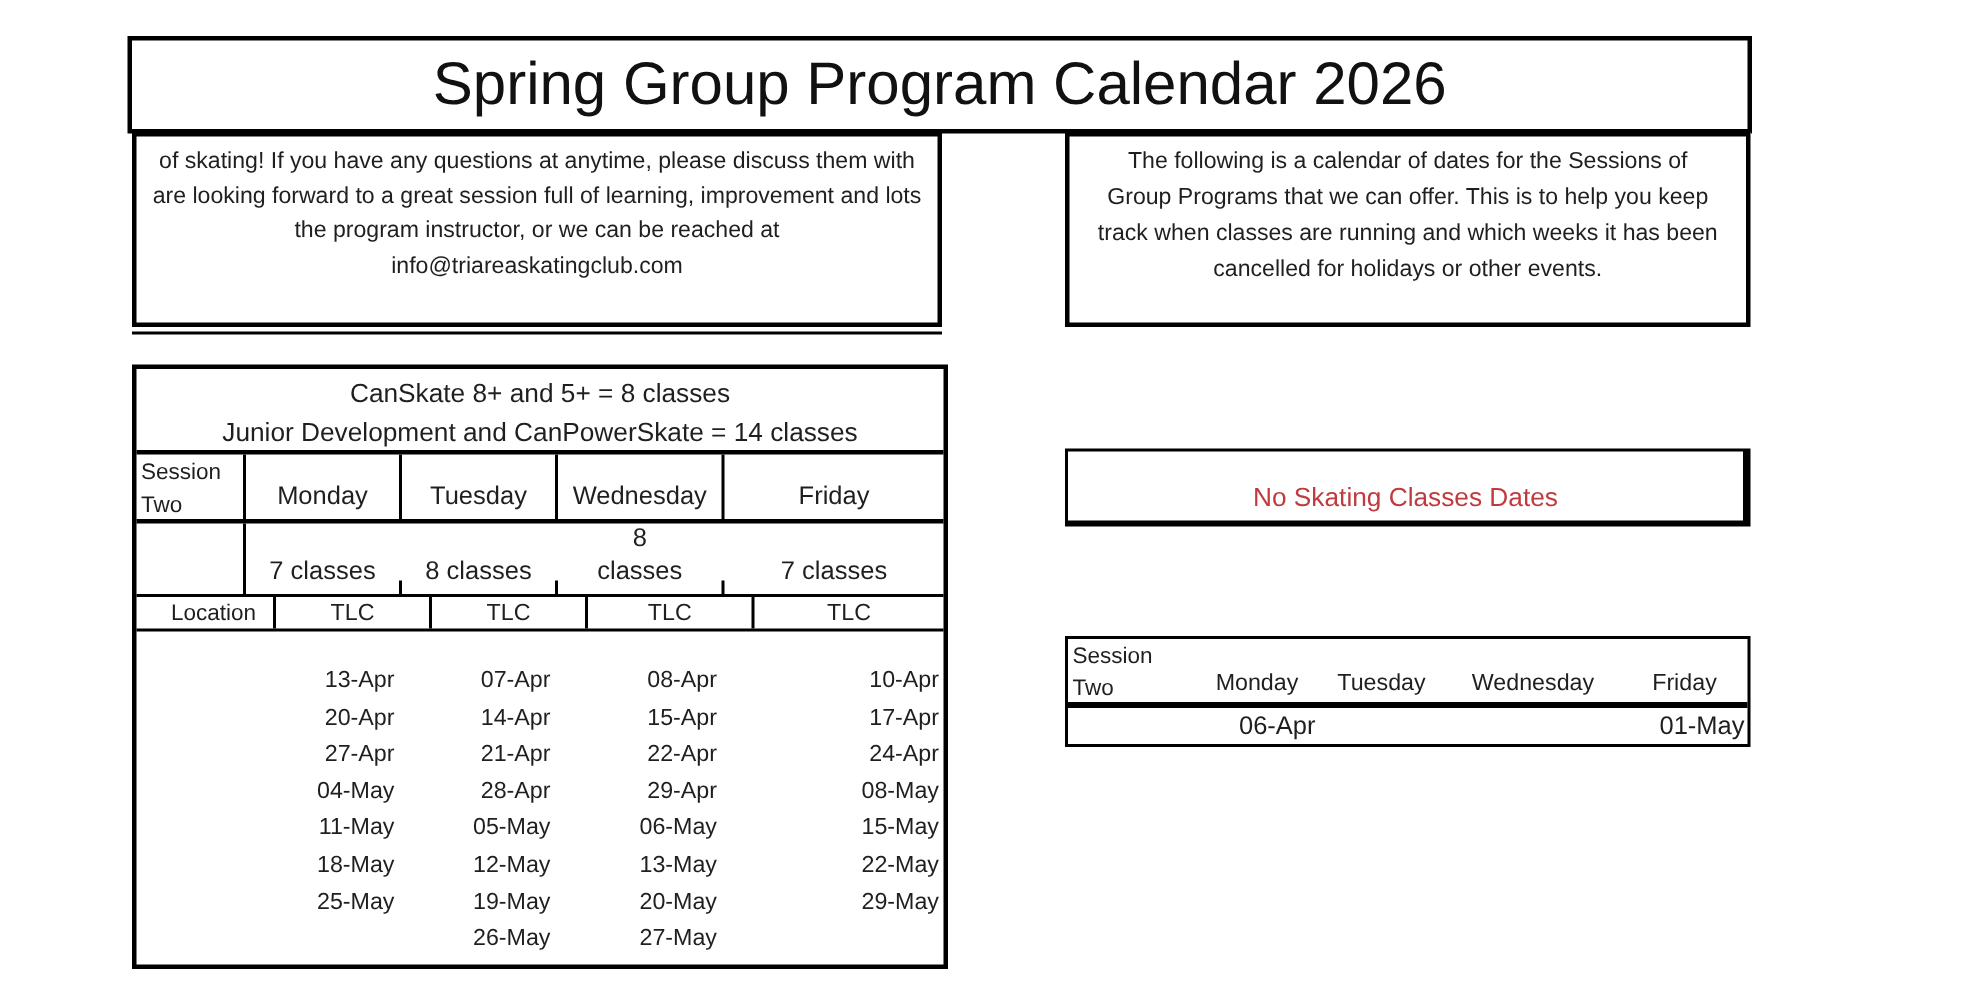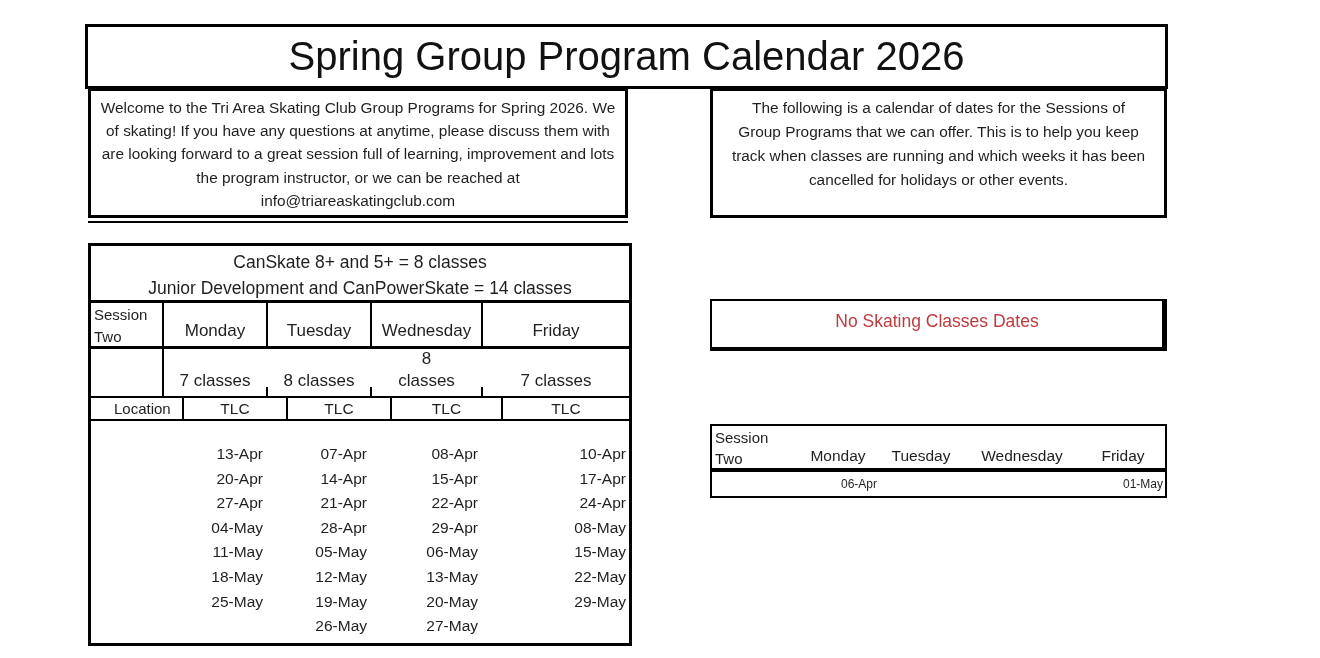--- a/index.html
+++ b/index.html
@@ -59,44 +59,43 @@
   .loc-label { font-size:15px; display:flex; align-items:center; padding-left:3px;margin-left:20px; }
   .loc-cell { display:flex; align-items:center; justify-content:center; font-size:15.5px; }
   .date-col { text-align:right; font-size:15.5px; line-height:24.6px; }
   .date-col.c1, .date-col.c2, .date-col.c3 { padding-right:5px; }
   .date-col.c4 { padding-right:3px; }
 
   
   #no-skating-box {
     left:710px; top:299px; width:457px; height:52px;
     border-style:solid; border-color:#000; border-width:2px 5px 4px 2px;
-    display:flex; align-items:center; justify-content:center;
+    display:flex; align-items:flex-end; justify-content:center;
     padding-bottom:5px; font-size:17.5px; background:#fff;
   }
 
   
   #cancelled-table { left:710px; top:424px; width:457px; height:74px; border:2px solid #000; background:#fff; }
   .ct-header { height:46px; border-bottom:4px solid #000; }
   .ct-row { height:24px; align-items:center; }
   .k0 { width:85px; }
   .k1 { width:82px; }
   .k2 { width:84px; }
   .k3 { width:118px; }
   .k4 { flex:1; }
   .ct-session { font-size:15px; line-height:21px; padding:1px 0 0 3px; }
   .ct-day { display:flex; align-items:flex-end; justify-content:center; padding-bottom:3px; font-size:15.5px; }
-  .ct-date { text-align:right; font-size:12px; padding-right:2px; }
+  .ct-date { text-align:right; font-size:17px; padding-right:2px; }
 </style>
 </head>
 <body>
 
 <div class="abs bordered" id="title-box">Spring Group Program Calendar 2026</div>
 
 <div class="abs bordered" id="welcome-box">
-  <div>Welcome to the Tri Area Skating Club Group Programs for Spring 2026. We</div>
   <div>of skating! If you have any questions at anytime, please discuss them with</div>
   <div>are looking forward to a great session full of learning, improvement and lots</div>
   <div>the program instructor, or we can be reached at</div>
   <div>info@triareaskatingclub.com</div>
 </div>
 <div class="abs" id="welcome-underline"></div>
 
 <div class="abs bordered" id="info-box">
   <div>The following is a calendar of dates for the Sessions of</div>
   <div>Group Programs that we can offer. This is to help you keep</div>

